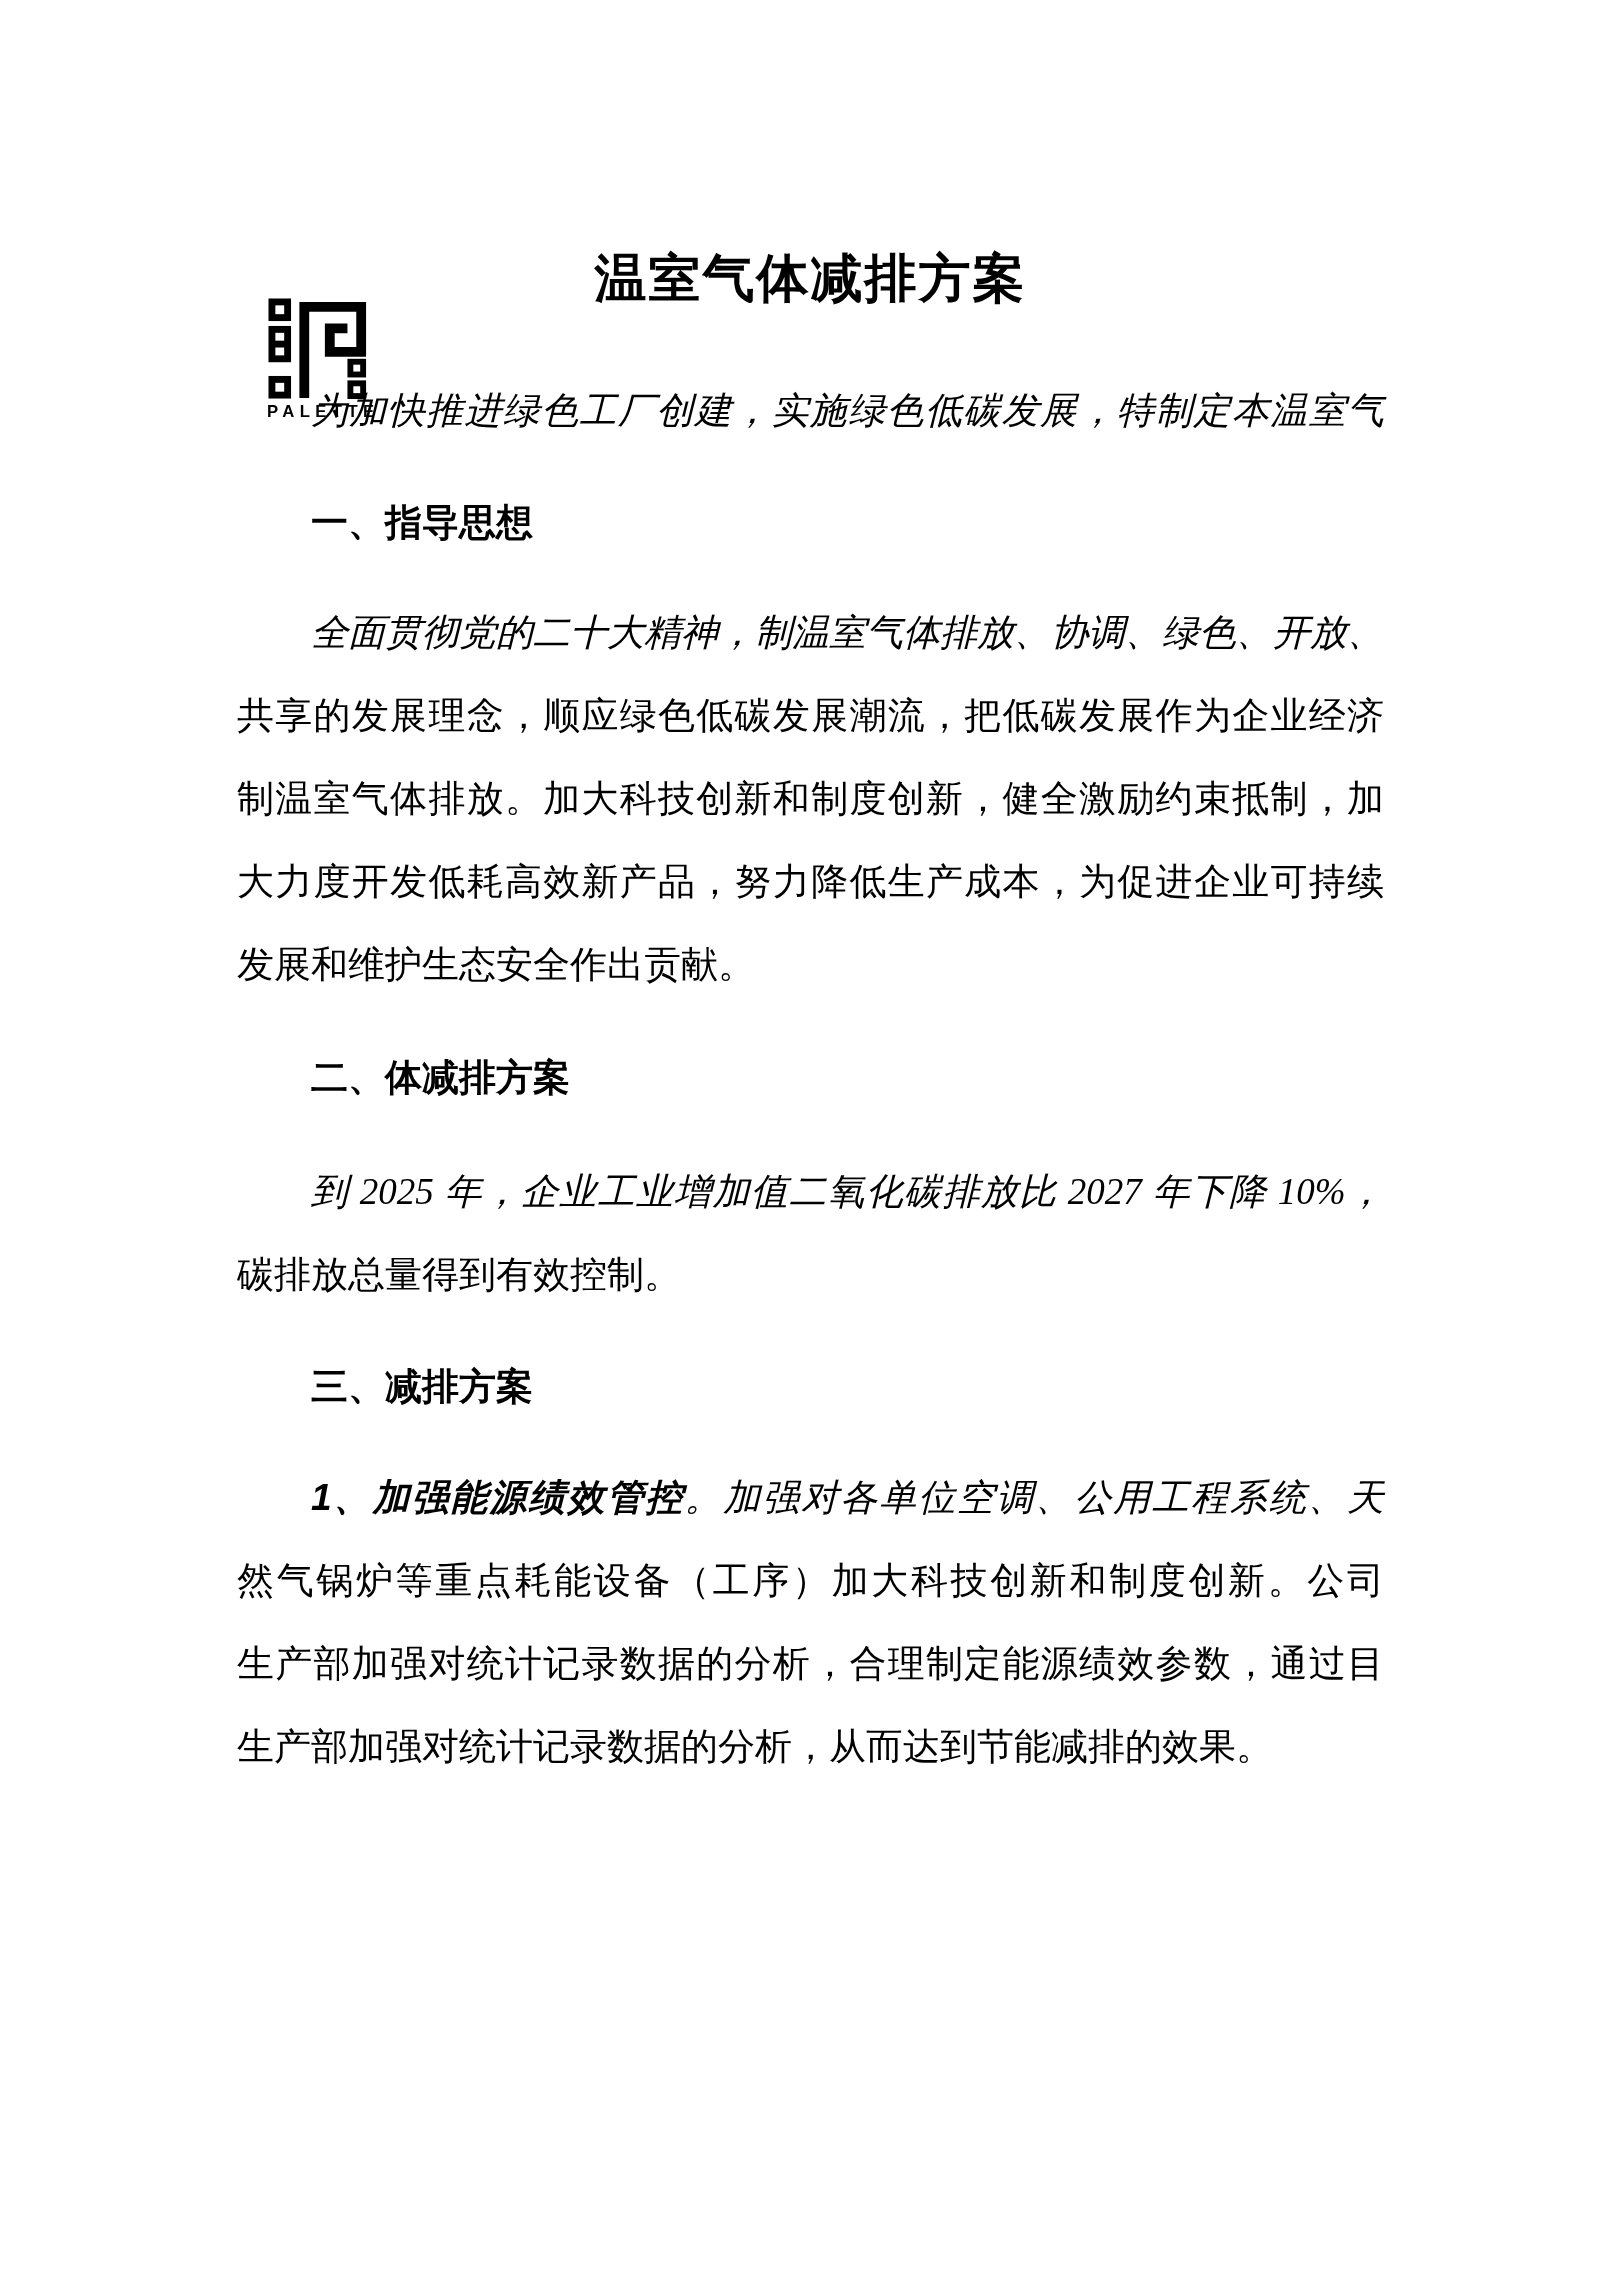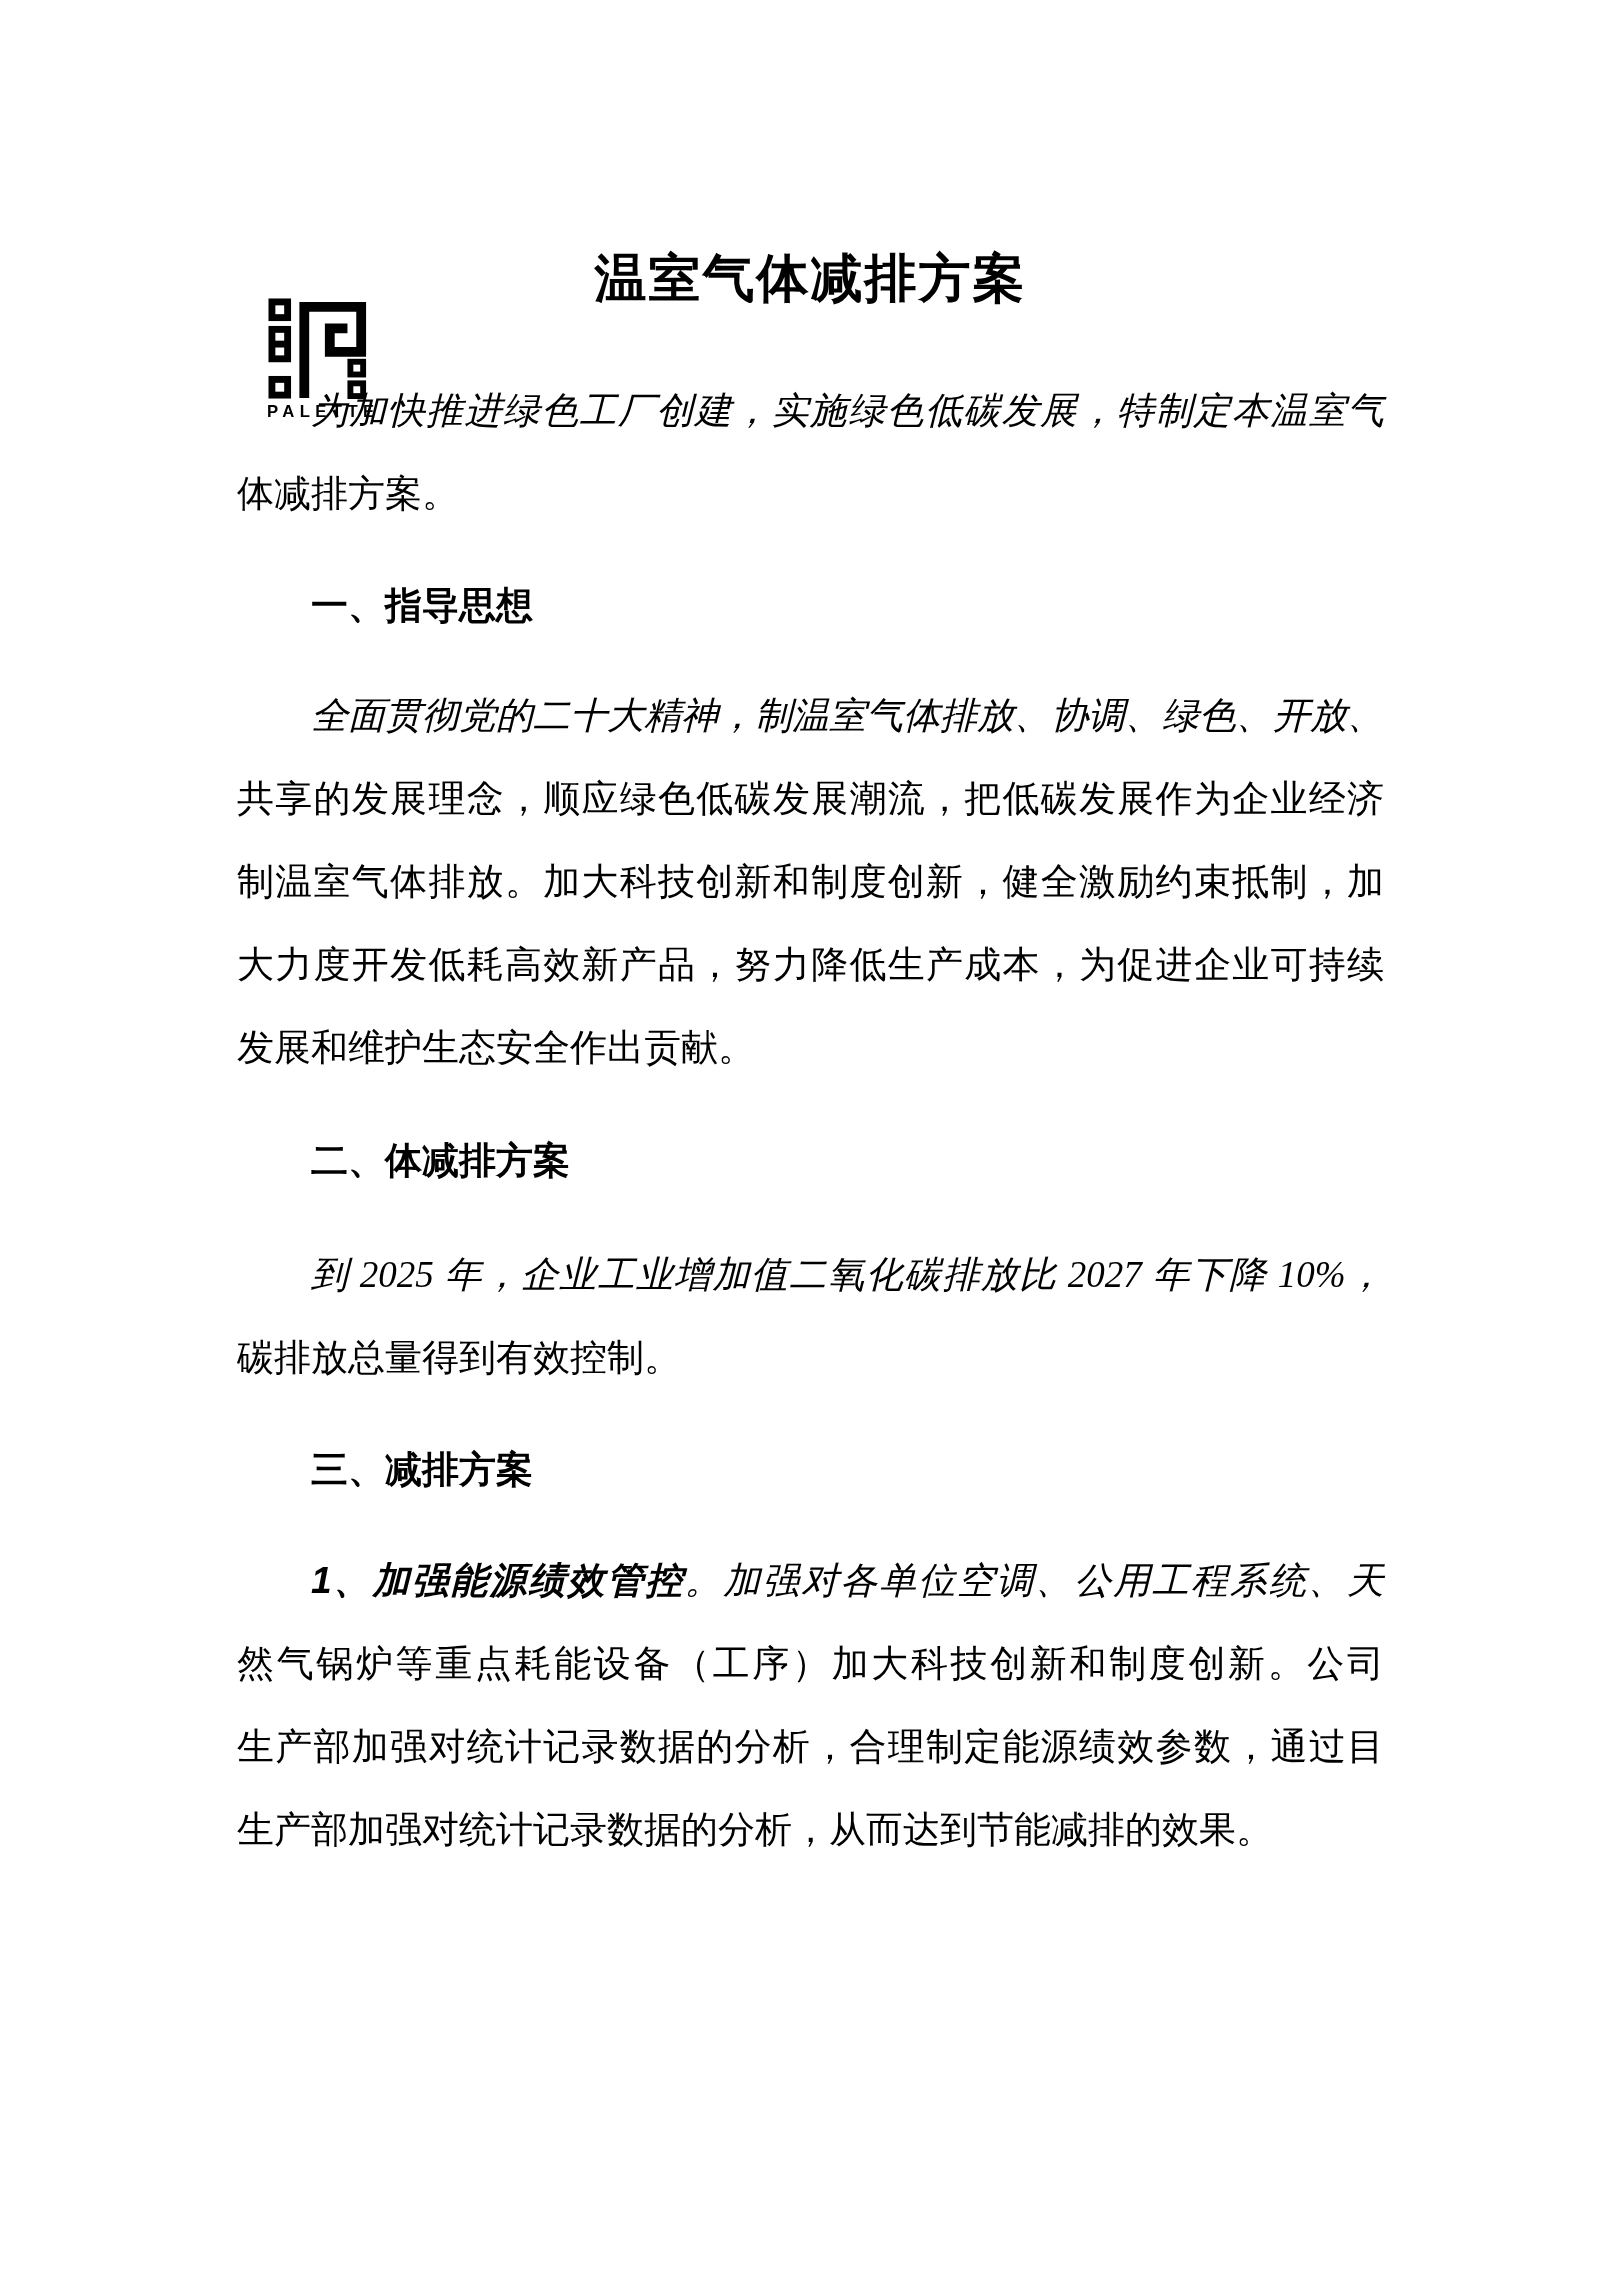--- a/index.html
+++ b/index.html
@@ -60,21 +60,20 @@
     </svg>
     <div class="brand-word">PALETTE</div>
   </div>
 
   <div class="content">
 
     <h1 class="doc-title">温室气体减排方案</h1>
 
     <div class="para intro">
       <div class="line first">为加快推进绿色工厂创建，实施绿色低碳发展，特制定本温室气</div>
-      <div class="line last">体减排方案。</div>
     </div>
 
     <div class="heading h1">一、指导思想</div>
 
     <div class="para p2">
       <div class="line first">全面贯彻党的二十大精神，制温室气体排放、协调、绿色、开放、</div>
       <div class="line">共享的发展理念，顺应绿色低碳发展潮流，把低碳发展作为企业经济</div>
       <div class="line">制温室气体排放。加大科技创新和制度创新，健全激励约束抵制，加</div>
       <div class="line">大力度开发低耗高效新产品，努力降低生产成本，为促进企业可持续</div>
       <div class="line last">发展和维护生态安全作出贡献。</div>

